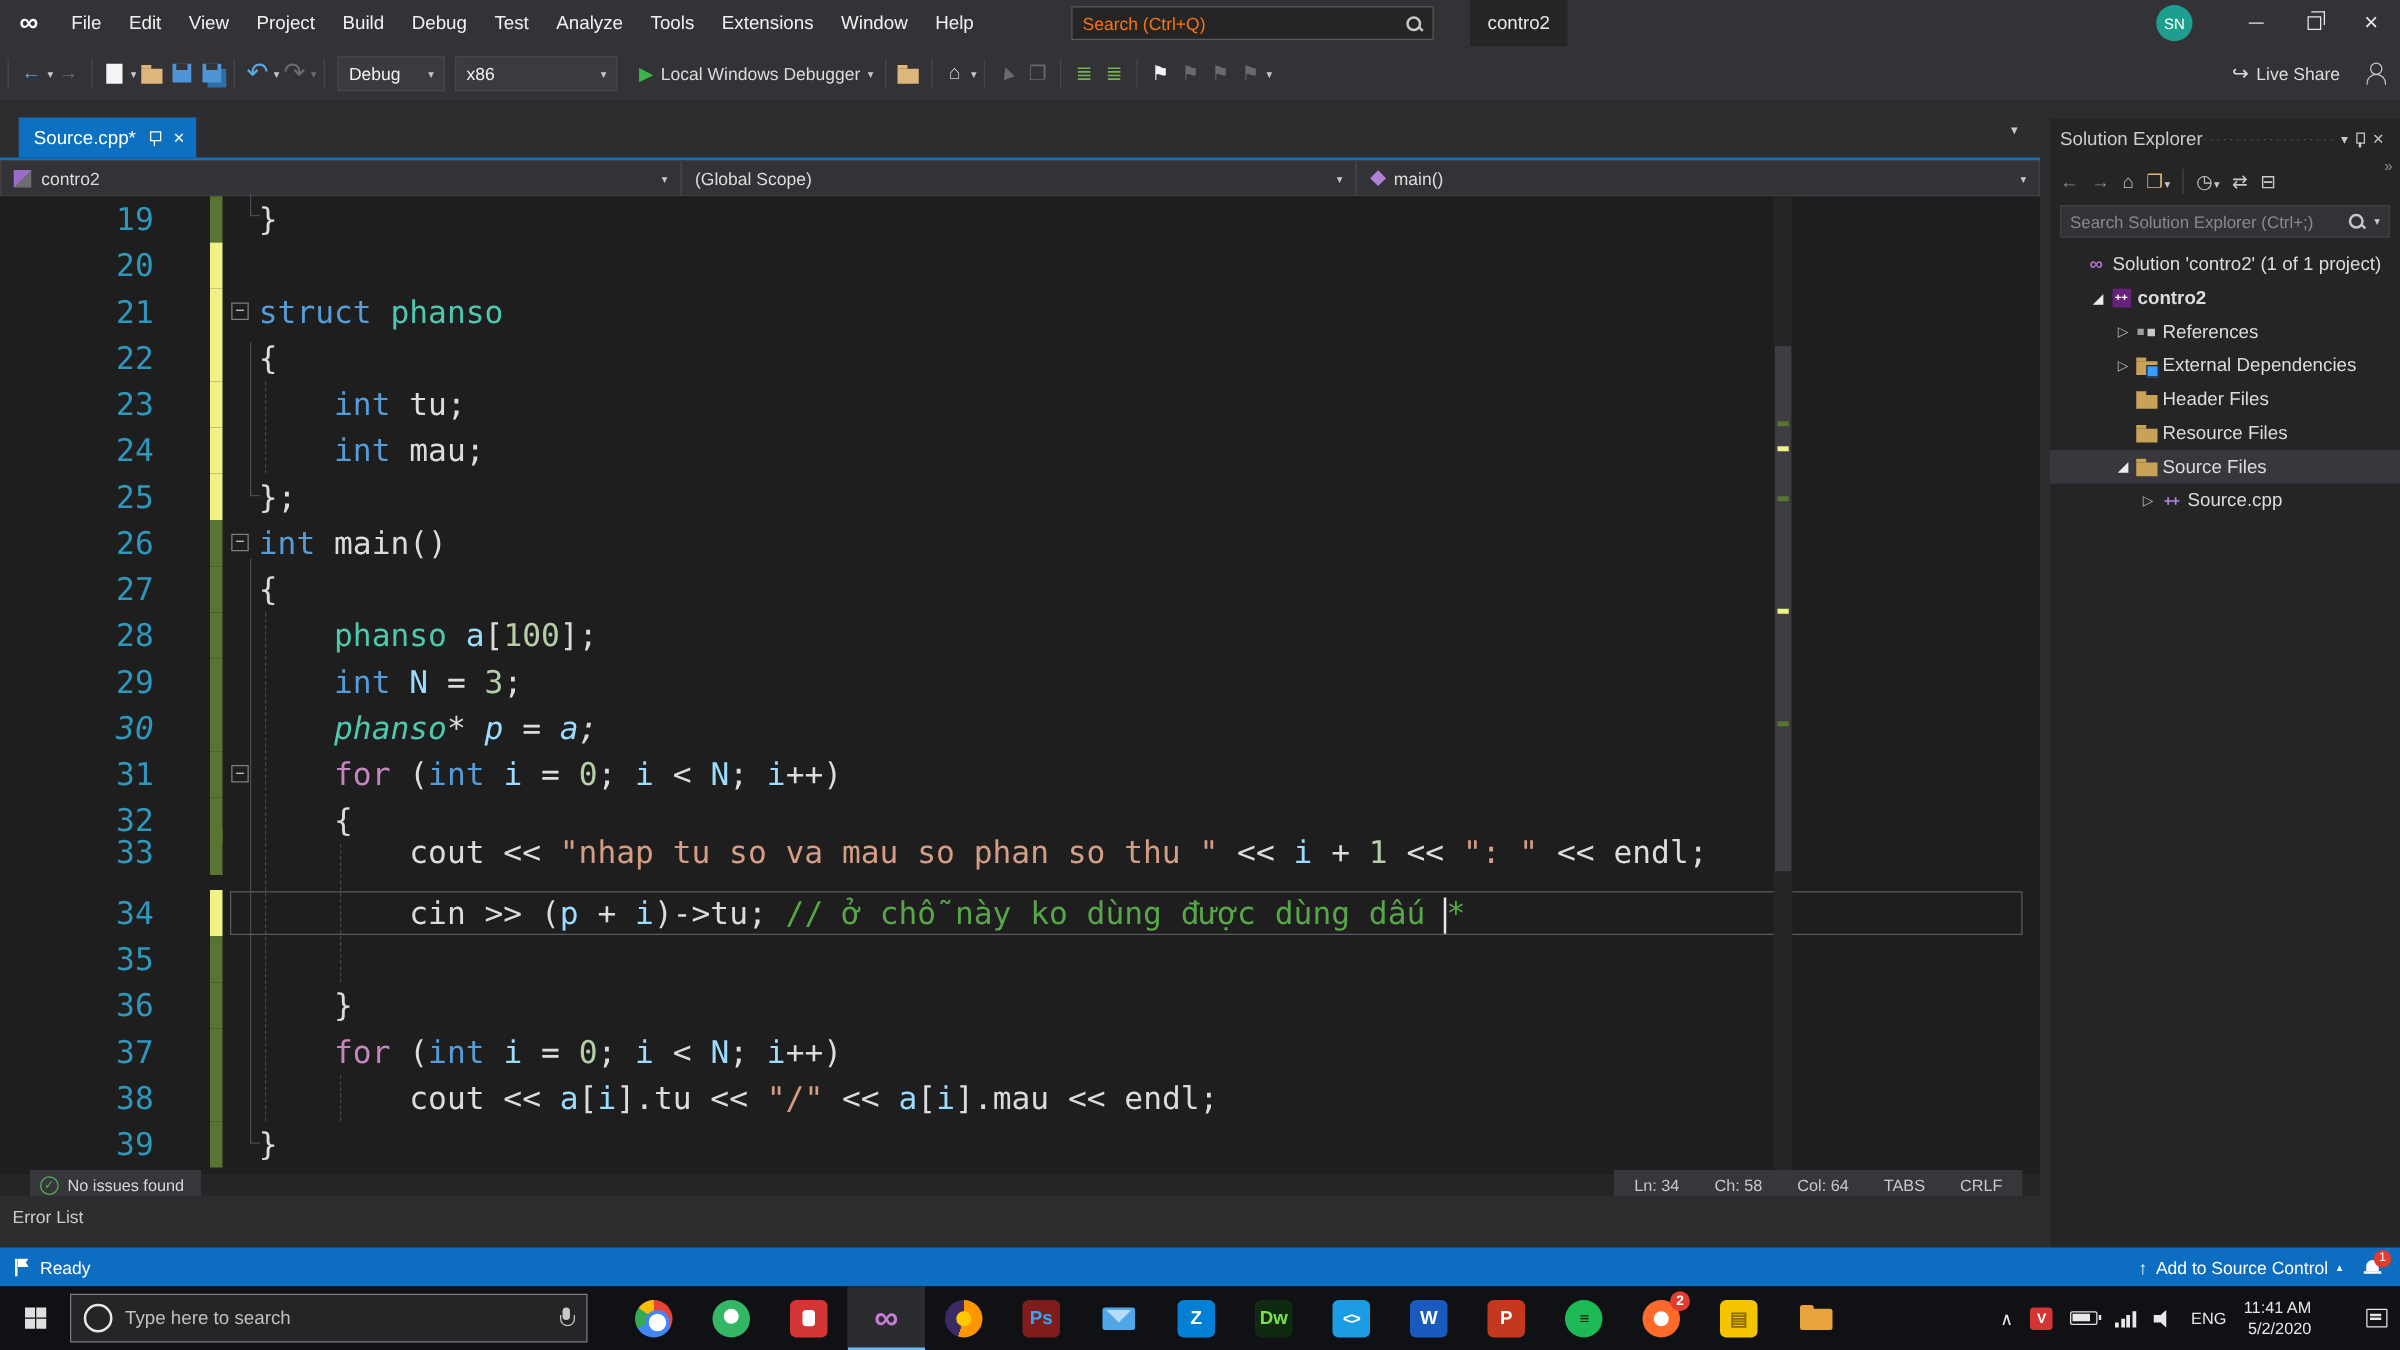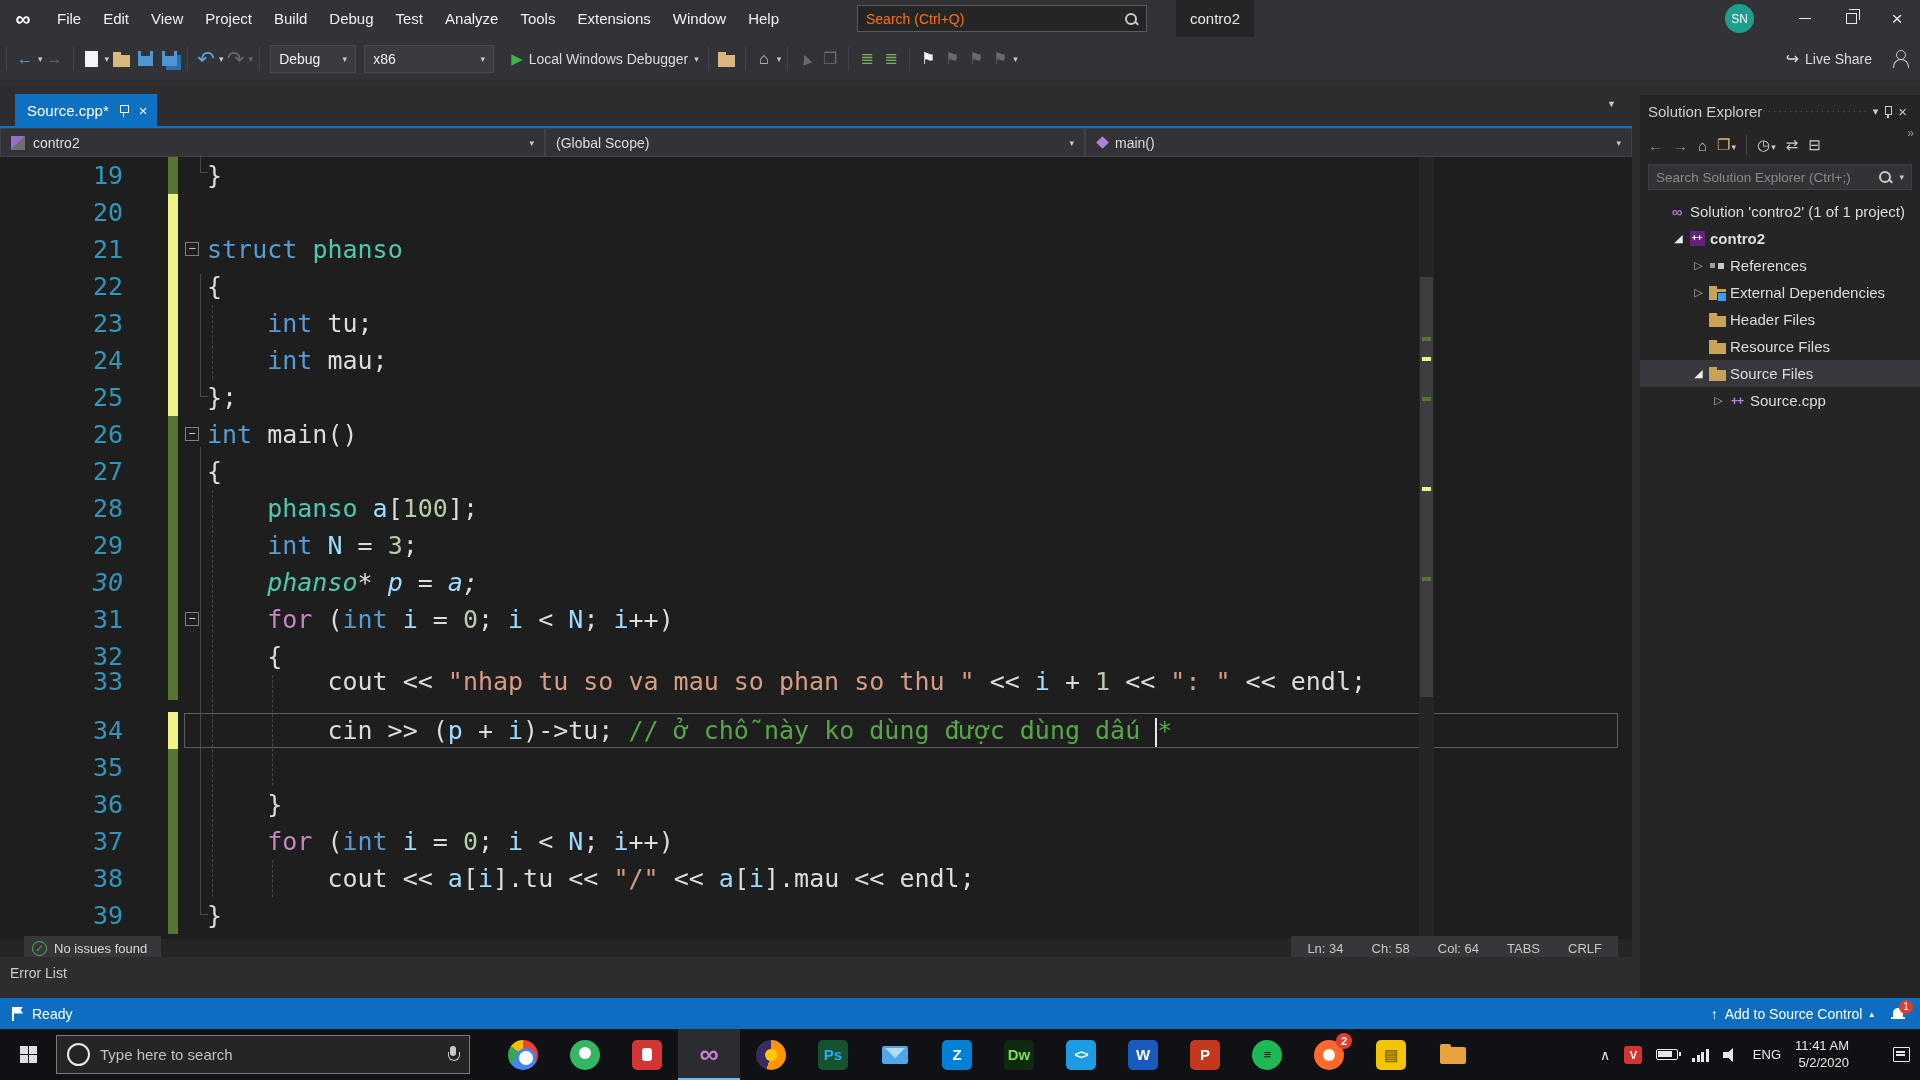--- a/index.html
+++ b/index.html
@@ -165,21 +165,21 @@
   .folder-g::before { content:""; position:absolute; left:2px; top:7px; width:26px; height:17px; background:#E8A33D; border-radius:2px; }
   .folder-g::after { content:""; position:absolute; left:2px; top:4px; width:11px; height:5px; background:#E8A33D; border-radius:2px 2px 0 0; }
   .notes-g { background:#F5C400; position:relative; color:#8A6D00; }
   .mail-g { position:relative; }
   .mail-g::before { content:""; position:absolute; left:2px; top:6px; width:26px; height:18px; background:#4FA7E8; border-radius:2px; }
   .mail-g::after { content:""; position:absolute; left:5px; top:8px; width:20px; height:12px; background:transparent; border-left:10px solid transparent; border-right:10px solid transparent; border-top:10px solid #B7DCF7; width:0; }
   .zalo-g { background:#0180D5; color:#fff; }
   .redlock-g { background:#D33434; position:relative; }
   .redlock-g::after { content:""; position:absolute; left:10px; top:8px; width:10px; height:13px; background:#fff; border-radius:3px; }
   .vstudio-g { color:#C77FD6; font-size:27px; font-weight:bold; }
-  .ps-g { background:#14532d; color:#31A8FF;text-align:center; }
+  .ps-g { background:#7f1d1d; color:#31A8FF;text-align:center; }
   .dw-g { background:#0E2B12; color:#7BE04A; }
   .vscode-g { background:#1B9CE3; color:#fff; font-size:13px; letter-spacing:-1px; }
   .word-g { background:#185ABD; color:#fff; }
   .pp-g { background:#C4391D; color:#fff; }
   #tb-tray { position:absolute; right:0; height:51px; display:flex; align-items:center; gap:14px; padding-right:10px; font-size:13px; }
   .tray-ic { color:#E8E8E8; font-size:14px; }
   .red-v { width:18px; height:18px; background:#D33434; color:#fff; font-size:11px; font-weight:bold; display:flex; align-items:center; justify-content:center; border-radius:3px; }
   .battery { position:relative; width:22px; height:11px; border:1.5px solid #E8E8E8; border-radius:2px; }
   .battery::before { content:""; position:absolute; right:-4px; top:2px; width:2px; height:4px; background:#E8E8E8; }
   .battery::after { content:""; position:absolute; left:1px; top:1px; width:14px; height:6px; background:#E8E8E8; }

